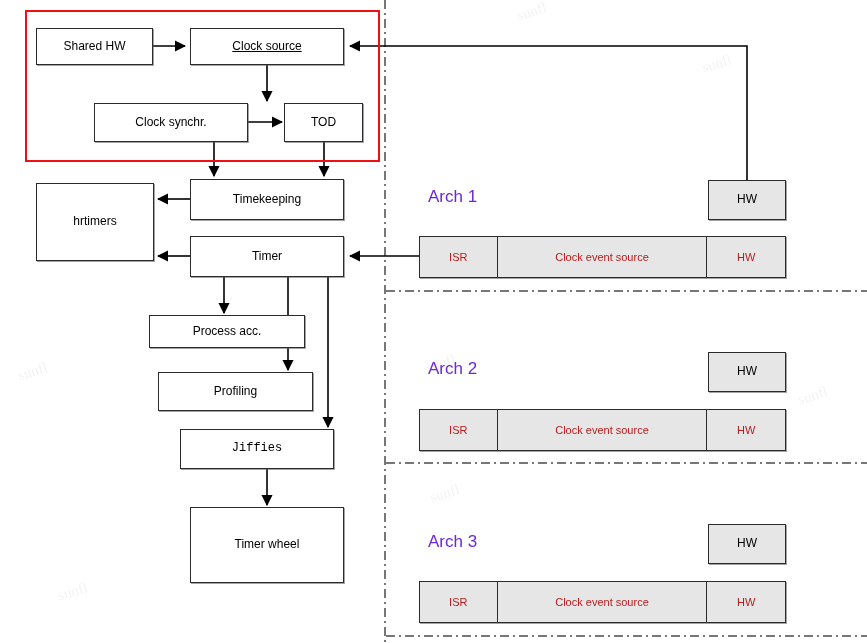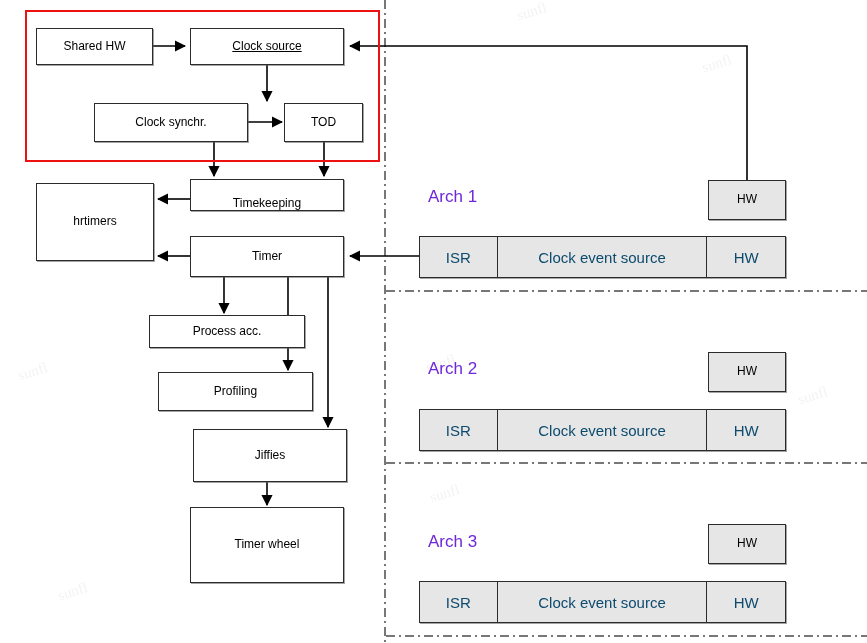--- a/index.html
+++ b/index.html
@@ -49,22 +49,22 @@
     border: 1px solid #2b2b2b;
     background: #e6e6e6;
     z-index: 3;
     box-shadow: 1px 1px 0 rgba(90,90,90,0.55);
   }
   .band .cell {
     box-sizing: border-box;
     display: flex;
     align-items: center;
     justify-content: center;
-    font-size: 15px;
-    color: #0c4a6e;
+    font-size: 11px;
+    color: #b91c1c;
     border-right: 1px solid #2b2b2b;
   }
   .band .cell:last-child {
     border-right: none;
   }
   .arch-label {
     position: absolute;
     font-size: 17px;
     color: #6d28d9;
     z-index: 3;
@@ -154,41 +154,41 @@
   </div>
 
   <div class="node" style="left:94px;  top:103px; width:154px; height:39px;">
     <span>Clock synchr.</span>
   </div>
 
   <div class="node" style="left:284px; top:103px; width:79px;  height:39px;">
     <span>TOD</span>
   </div>
 
-  <div class="node" style="left:190px; top:179px; width:154px; height:32px;align-items:flex-end;">
+  <div class="node" style="left:190px; top:179px; width:154px; height:41px;">
     <span>Timekeeping</span>
   </div>
 
   <div class="node" style="left:36px;  top:183px; width:118px; height:78px;">
     <span>hrtimers</span>
   </div>
 
   <div class="node" style="left:190px; top:236px; width:154px; height:41px;">
     <span>Timer</span>
   </div>
 
   <div class="node" style="left:113px; top:315px; width:156px; height:33px;margin-left:36px;">
     <span>Process acc.</span>
   </div>
 
   <div class="node" style="left:158px; top:372px; width:155px; height:39px;">
     <span>Profiling</span>
   </div>
 
-  <div class="node" style="left:193px; top:429px; width:154px; height:53px;">
+  <div class="node" style="left:180px; top:429px; width:154px; height:40px;font-family:Liberation Mono, monospace;">
     <span>Jiffies</span>
   </div>
 
   <div class="node" style="left:190px; top:507px; width:154px; height:76px;">
     <span>Timer wheel</span>
   </div>
 
   <div class="arch-label" style="left:428px; top:187px;">Arch 1</div>
 
   <div class="node shaded" style="left:708px; top:180px; width:78px; height:40px;">

